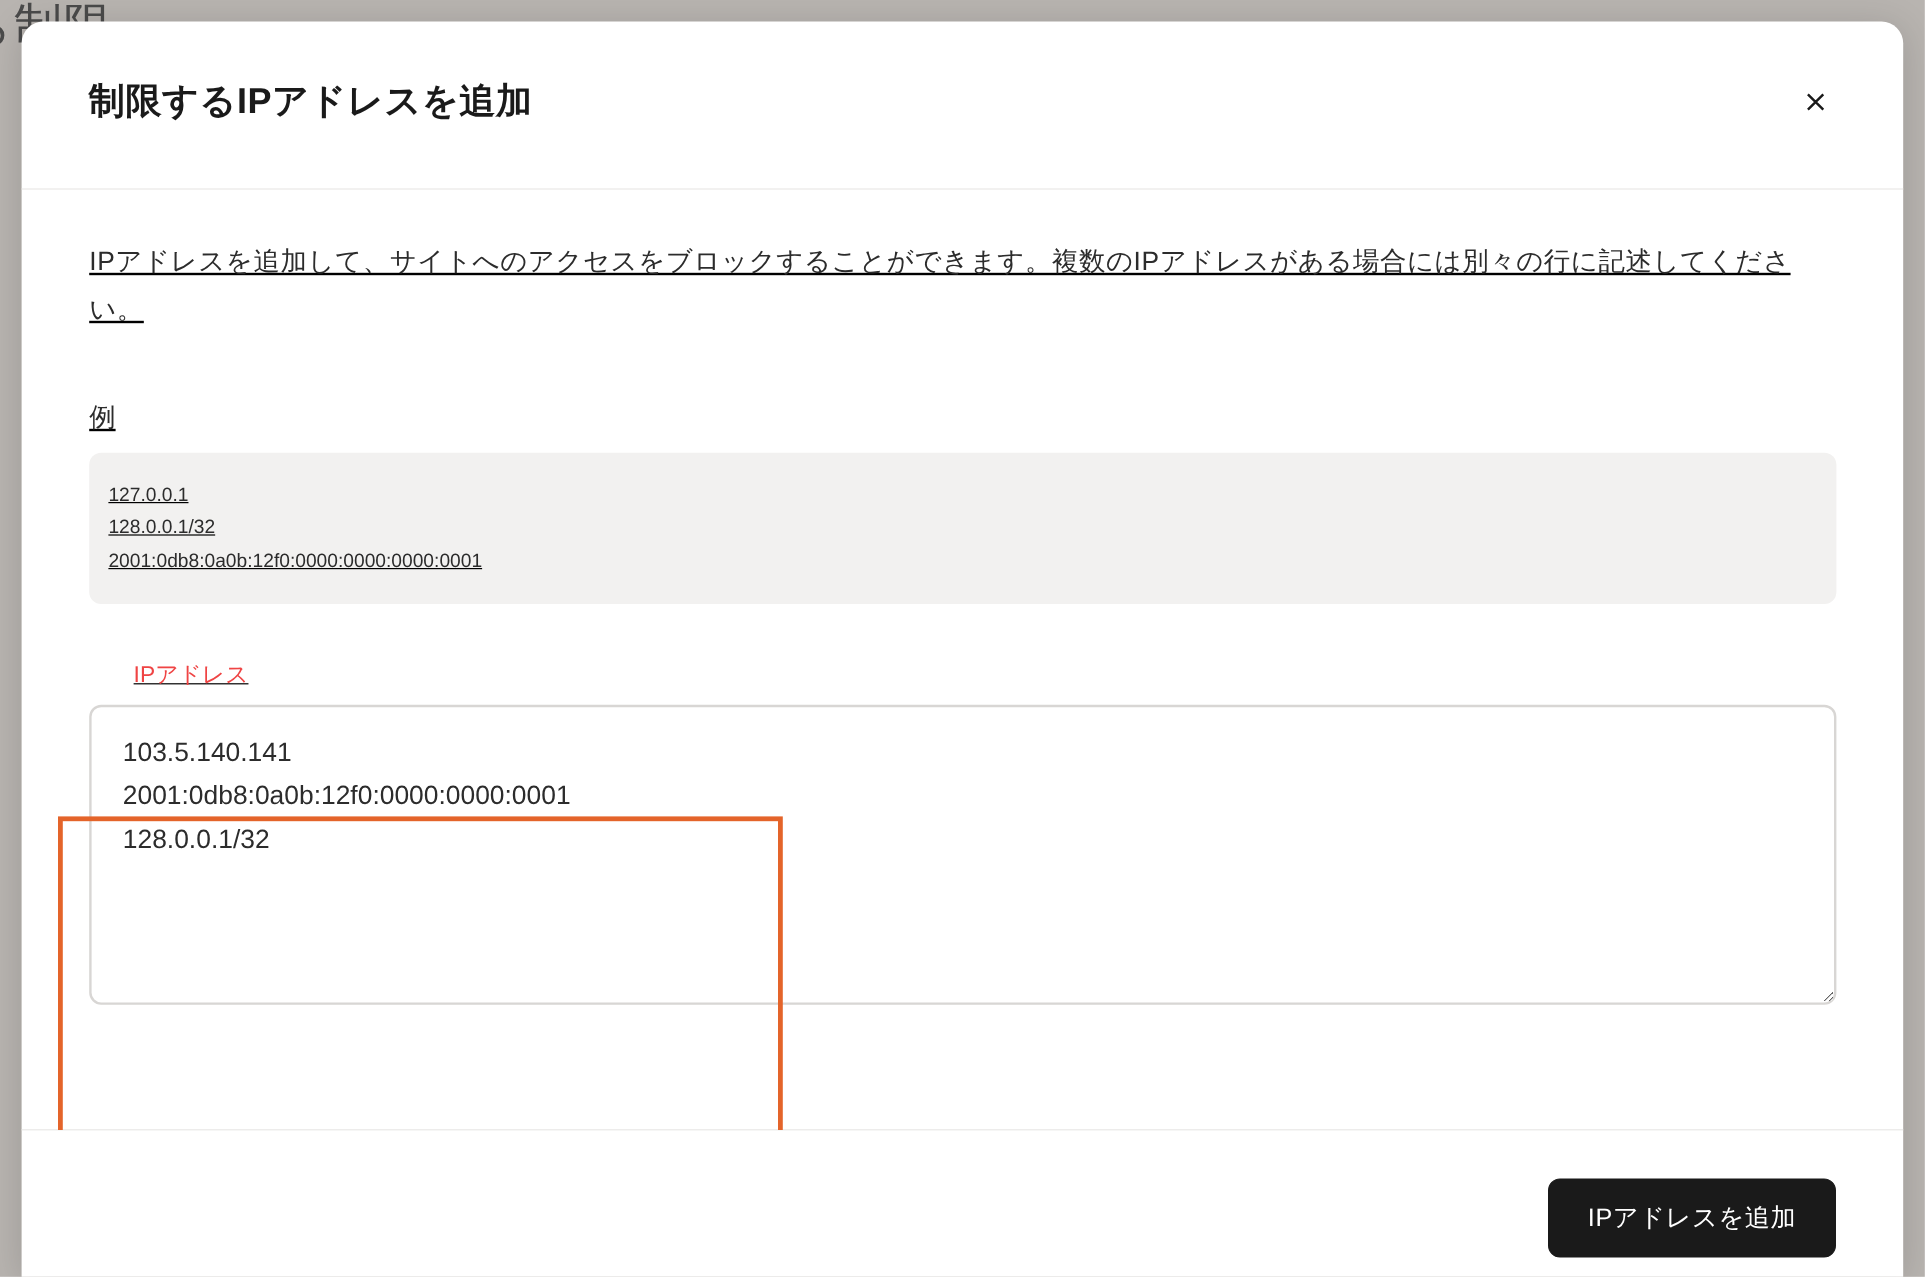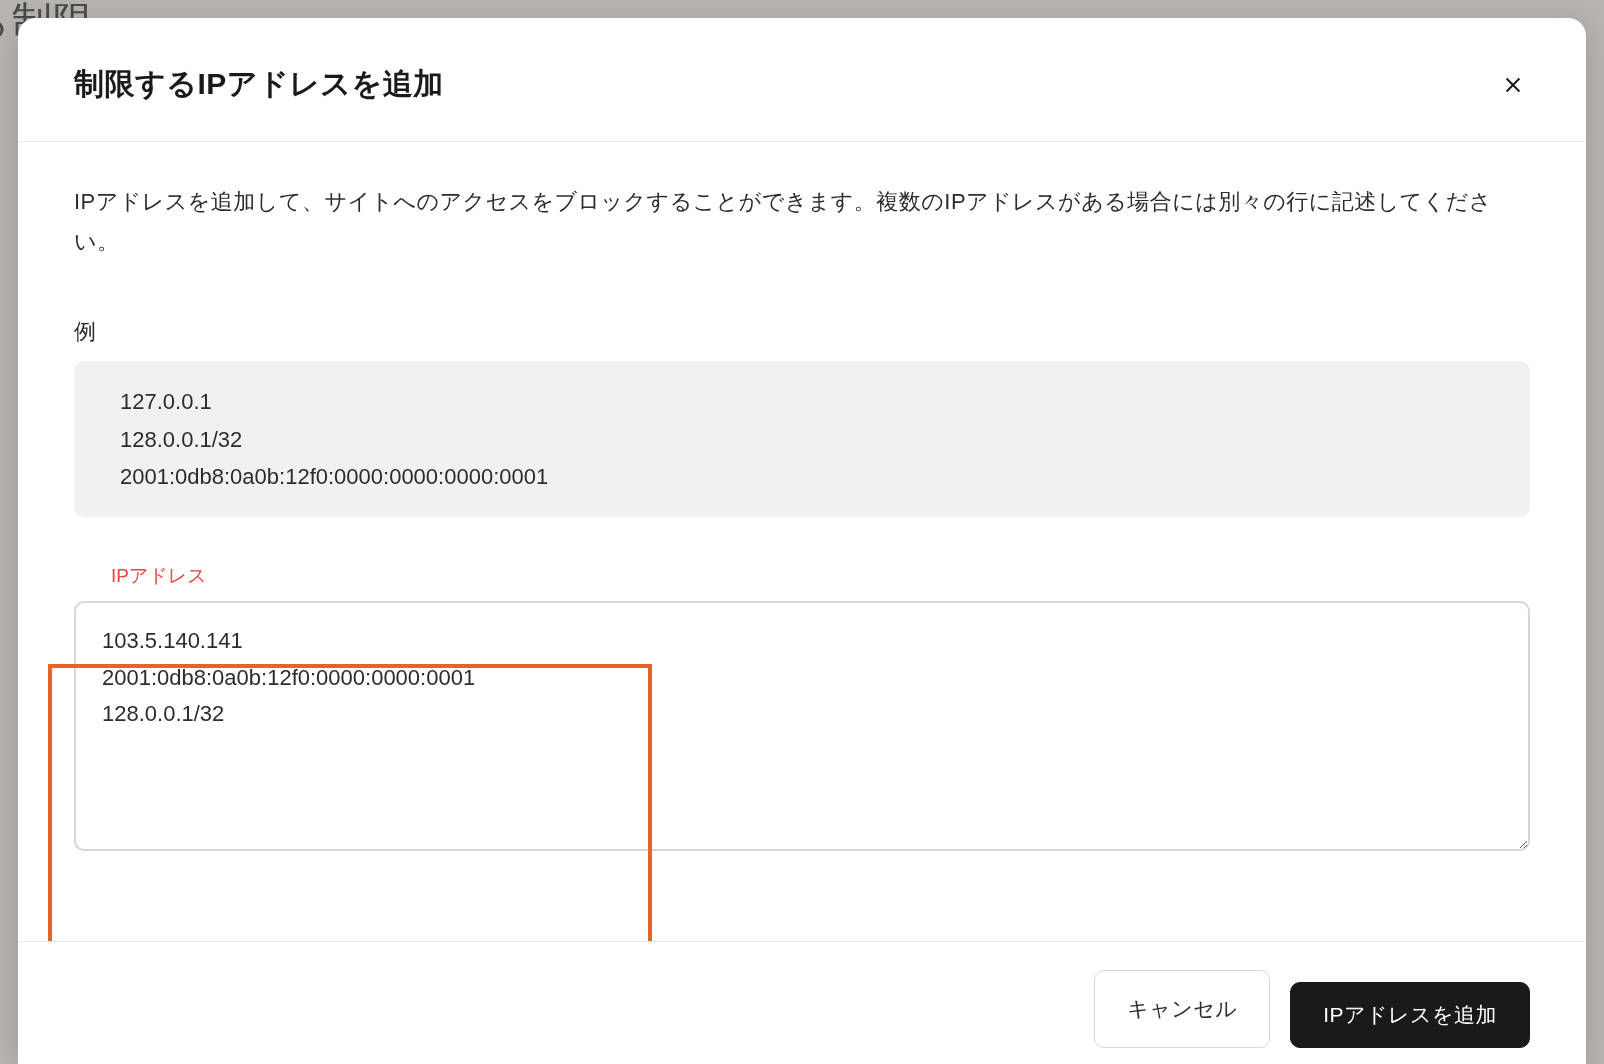--- a/index.html
+++ b/index.html
@@ -27,21 +27,21 @@
     background: #ffffff;
     border-radius: 18px 18px 0 0;
     box-shadow: 0 4px 30px rgba(0,0,0,0.15);
     display: flex;
     flex-direction: column;
   }
   .modal-header {
     display: flex;
     align-items: center;
     justify-content: space-between;
-    padding: 46px 56px 36px 56px;
+    padding: 46px 56px 52px 56px;
     border-bottom: 1px solid #e9e8e7;
   }
   .modal-title {
     font-size: 30px;
     font-weight: 600;
     color: #1a1a1a;
     letter-spacing: 0.5px;
   }
   .close-btn {
     background: none;
@@ -51,38 +51,39 @@
     display: flex;
     align-items: center;
     justify-content: center;
   }
   .close-btn svg { width: 22px; height: 22px; stroke: #1a1a1a; stroke-width: 2.2; }
   .modal-body {
     padding: 40px 56px 20px 56px;
     flex: 1;
     overflow: auto;
     position: relative;
+    text-decoration: underline;
   }
   .description {
     font-size: 22px;
     line-height: 1.8;
     color: #2c2c2c;
     margin-bottom: 56px;
     letter-spacing: 0.5px;
   }
   .example-label {
     font-size: 22px;
     color: #2c2c2c;
     margin-bottom: 14px;
   }
   .example-box {
     background: #f2f1f0;
     border-radius: 10px;
-    padding: 22px 46px;
-    font-size: 22px;
+    padding: 22px 16px;
+    font-size: 16px;
     line-height: 1.7;
     color: #2c2c2c;
     margin-bottom: 46px;
     white-space: pre-line;
   }
   .input-section { position: relative; }
   .input-label {
     font-size: 19px;
     color: #ef4444;
     margin-bottom: 12px;
@@ -169,17 +170,16 @@
       <textarea class="ip-textarea" style="">103.5.140.141
 2001:0db8:0a0b:12f0:0000:0000:0001
 128.0.0.1/32</textarea>
     </div>
 
     <div class="highlight-box"></div>
 
   </div>
 
   <div class="modal-footer">
-    <button class="btn btn-cancel">キャンセル</button>
     <button class="btn btn-primary">IPアドレスを追加</button>
   </div>
 
 </div>
 
 </body></html>

